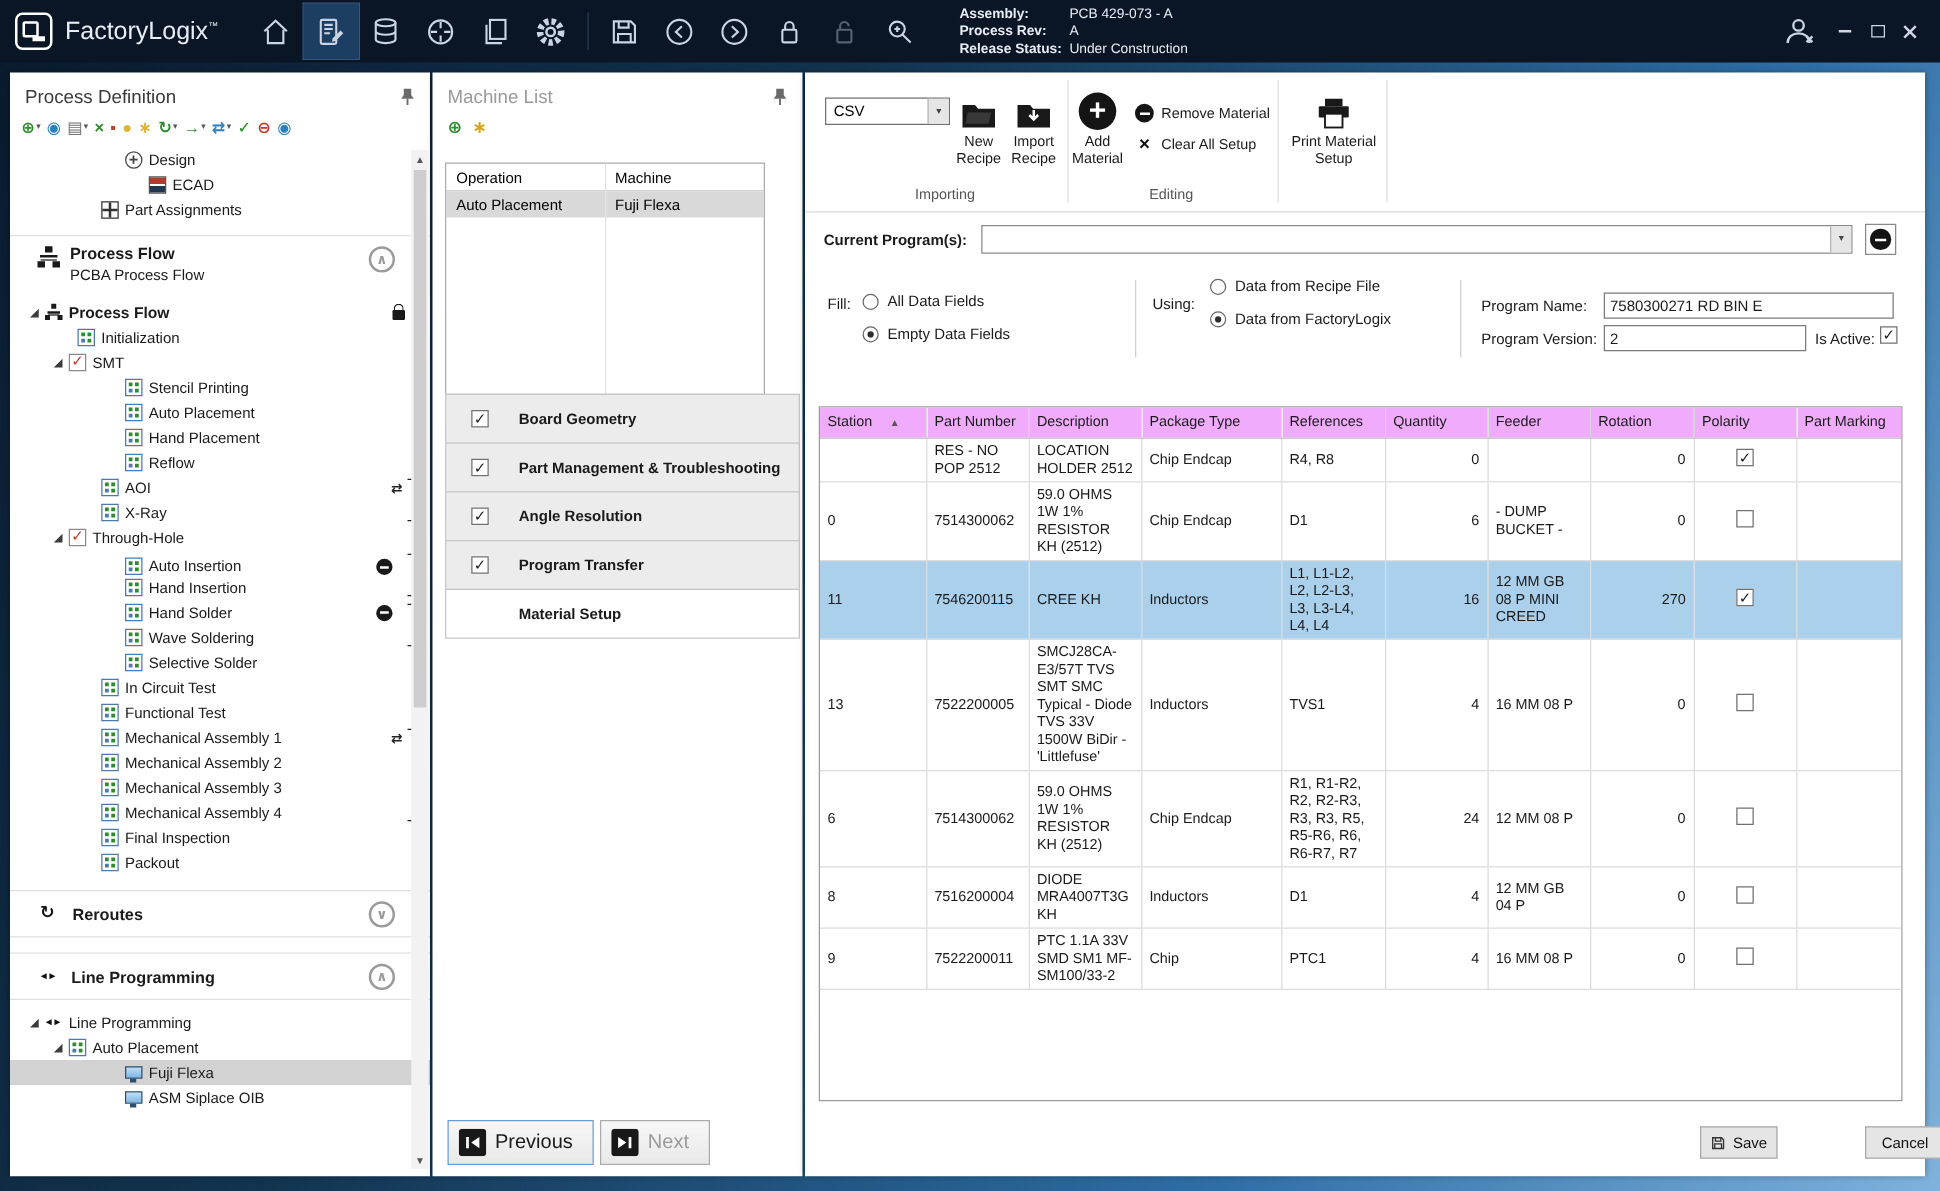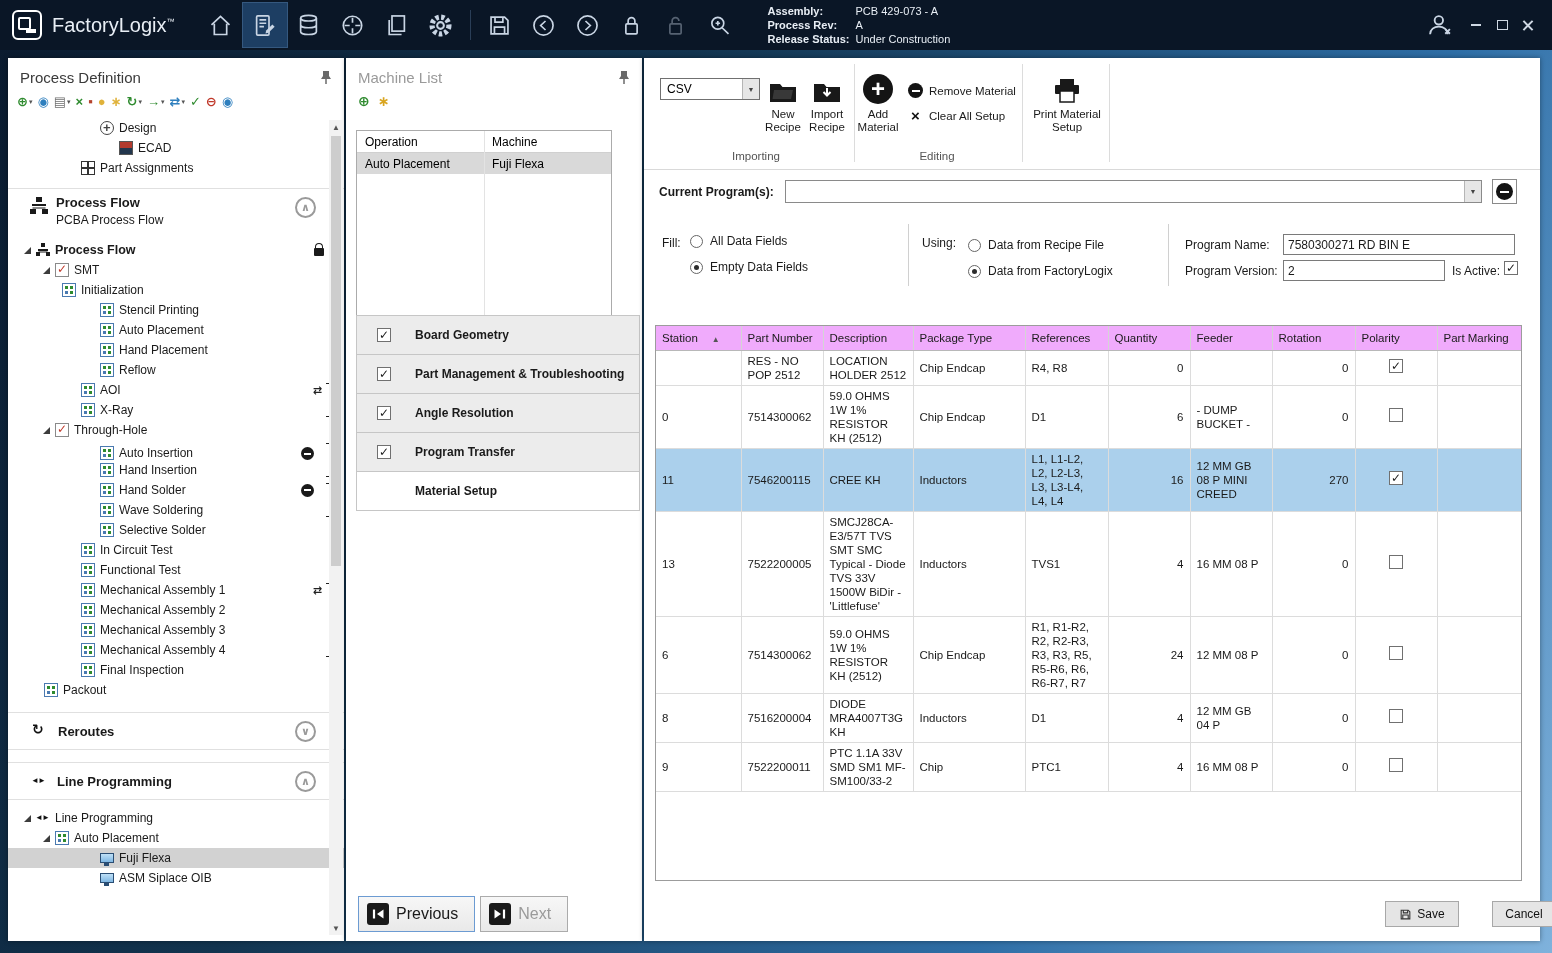--- a/index.html
+++ b/index.html
@@ -156,21 +156,21 @@
 .txt{position:absolute;height:21px;border:1px solid #7a7a7a;font-size:12px;padding:0 4px;font-family:"Liberation Sans",sans-serif;color:#1a1a1a;background:#fff}
 .grid-wrap{position:absolute;left:11px;top:267px;width:867px;height:556px;border:1px solid #9c9c9c;overflow:hidden;background:#fff}
 table.grid{border-collapse:collapse;width:865px;table-layout:fixed;font-size:11.5px;color:#1a1a1a}
 table.grid th{height:24px;font-weight:normal;text-align:left;padding:2px 6px;border-right:1px solid #d4d4d4;border-bottom:1px solid #b8b8b8;background:#f0abfc;position:relative;cursor:pointer;white-space:nowrap}
 table.grid th .sort{font-size:8px;color:#555;margin-left:14px}
 table.grid td{padding:3px 6px;border-right:1px solid #dcdcdc;border-bottom:1px solid #dcdcdc;vertical-align:middle;word-wrap:break-word;line-height:14px}
 tr.selrow td{background:#abd0ec}
 td.num{text-align:right;padding-right:8px}
 td.ctr{text-align:center}
 .btn{position:absolute;height:26px;background:#e5e5e5;border:1px solid #a8a8a8;font-size:12px;display:flex;align-items:center;justify-content:center;cursor:pointer;color:#111;gap:5px}
-#save-btn{left:741px;top:843px;width:74px}
+#save-btn{left:716px;top:843px;width:62px}
 #cancel-btn{left:848px;top:843px;width:64px}
 </style>
 </head>
 <body>
 
 <div class="titlebar">
   <div class="logo-badge"></div>
   <div class="app-title"><span>FactoryLogix</span><sup>™</sup></div>
   <div class="tb-icons" id="tb-icons">
       <span class="tbtn">
@@ -362,29 +362,29 @@
   </div>
   <div class="tree" id="pf-tree">
       <div class="trow bold" style="padding-left: 16px;">
         <span class="exp"></span>
         <span class="tic ic-flow"></span>
         <span class="tlabel">Process Flow</span>
         <span class="ric lockpos">
           <span class="lock-ic"></span>
         </span>
       </div>
+      <div class="trow" style="padding-left: 54px;">
+        <span class="tic ic-step"></span>
+        <span class="tlabel">Initialization</span>
+      </div>
       <div class="trow" style="padding-left: 35px;">
         <span class="exp"></span>
         <span class="tic ic-group"></span>
         <span class="tlabel">SMT</span>
       </div>
-      <div class="trow" style="padding-left: 54px;">
-        <span class="tic ic-step"></span>
-        <span class="tlabel">Initialization</span>
-      </div>
       <div class="trow" style="padding-left: 92px;">
         <span class="tic ic-step"></span>
         <span class="tlabel">Stencil Printing</span>
       </div>
       <div class="trow" style="padding-left: 92px;">
         <span class="tic ic-step"></span>
         <span class="tlabel">Auto Placement</span>
       </div>
       <div class="trow" style="padding-left: 92px;">
         <span class="tic ic-step"></span>
@@ -456,21 +456,21 @@
         <span class="tlabel">Mechanical Assembly 3</span>
       </div>
       <div class="trow" style="padding-left: 73px;">
         <span class="tic ic-step"></span>
         <span class="tlabel">Mechanical Assembly 4</span>
       </div>
       <div class="trow" style="padding-left: 73px;">
         <span class="tic ic-step"></span>
         <span class="tlabel">Final Inspection</span>
       </div>
-      <div class="trow" style="padding-left: 36px;">
+      <div class="trow" style="padding-left: 73px;">
         <span class="tic ic-step"></span>
         <span class="tlabel">Packout</span>
       </div>
       <div class="bracket" style="top: 143px; height: 34px;"></div>
       <div class="bracket" style="top: 203px; height: 34px;"></div>
       <div class="bracket" style="top: 243px; height: 34px;"></div>
       <div class="bracket" style="top: 343px; height: 74px;"></div>
     </div>
 
   <div class="sec-header">
@@ -650,21 +650,21 @@
         <span class="radio "></span>
         <span>All Data Fields</span>
       </div>
       <div class="radio-row">
         <span class="radio on"></span>
         <span>Empty Data Fields</span>
       </div>
     </div>
   <span class="vsep" style="left:264px;top:166px;height:62px;background:#d0d0d0"></span>
   <span class="flabel" style="left:278px;top:178px">Using:</span>
-  <div style="position:absolute;left:324px;top:174px" id="using-radios">
+  <div style="position:absolute;left:324px;top:158px" id="using-radios">
       <div class="radio-row">
         <span class="radio "></span>
         <span>Data from Recipe File</span>
       </div>
       <div class="radio-row">
         <span class="radio on"></span>
         <span>Data from FactoryLogix</span>
       </div>
     </div>
   <span class="vsep" style="left:524px;top:166px;height:62px;background:#d0d0d0"></span>

